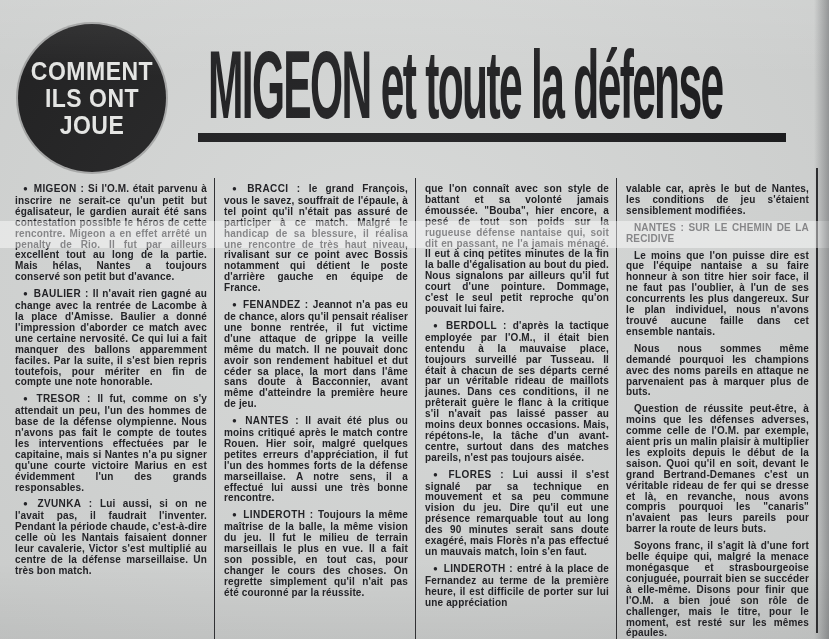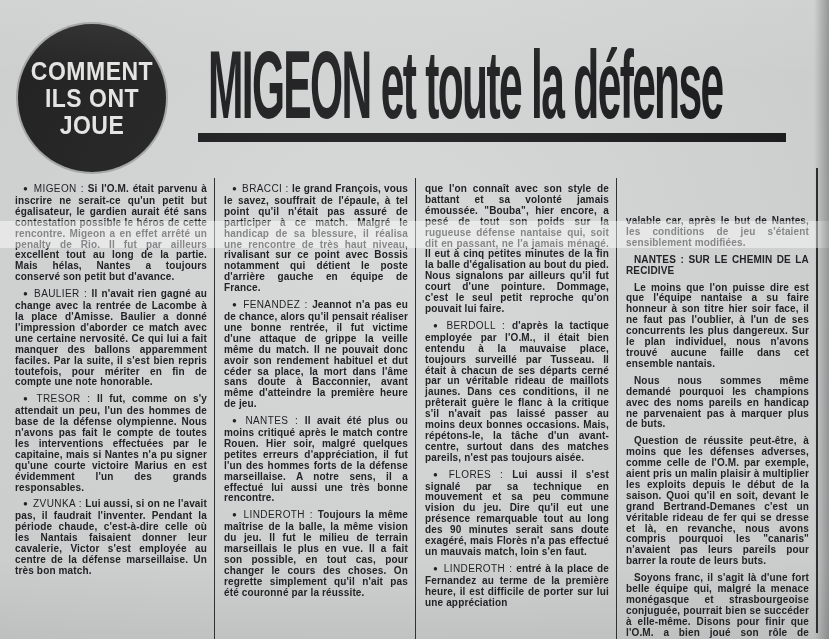--- a/index.html
+++ b/index.html
@@ -61,30 +61,30 @@
   .cols{
     position:absolute;left:0;top:178px;right:0;bottom:0;
     display:grid;grid-template-columns:215px 201px 201px 199px;
     z-index:1;
   }
   .col{
     padding:6px 7px 0 9px;overflow:hidden;
     border-right:1px solid #313134;
   }
   .col:first-child{padding-left:15px;}
-  .col:last-child{border-right:none;margin-top:32px;}
+  .col:last-child{border-right:none;}
   .col p{
     margin:0 0 6px 0;
     font-size:10px;line-height:10.9px;font-weight:bold;
     text-align:justify;letter-spacing:.15px;color:#232327;
     text-indent:8px;
   }
   .col p.cont{text-indent:0;}
   .bullet{font-size:8px;margin-right:5px;position:relative;top:-1px;}
-  .pname{font-weight:normal;letter-spacing:.4px;}
+  .pname{font-weight:bold;letter-spacing:.4px;}
   .subhead{text-transform:uppercase;letter-spacing:.3px;}
 </style>
 </head>
 <body>
 
 <div class="page">
 
   <div class="badge">
     <span class="line">COMMENT</span>
     <span class="line">ILS ONT</span>
@@ -95,42 +95,42 @@
     <span class="headline">MIGEON et toute la défense</span>
   </div>
   <div class="headline-rule"></div>
 
   <div class="cols">
 
     <div class="col">
       <p><span class="bullet">●</span><span class="pname">MIGEON : </span><span>Si l'O.M. était parvenu à inscrire ne serait-ce qu'un petit but égalisateur, le gardien aurait été sans contestation possible le héros de cette rencontre. Migeon a en effet arrêté un penalty de Rio. Il fut par ailleurs excellent tout au long de la partie. Mais hélas, Nantes a toujours conservé son petit but d'avance.</span></p>
       <p><span class="bullet">●</span><span class="pname">BAULIER : </span><span>Il n'avait rien gagné au change avec la rentrée de Lacombe à la place d'Amisse. Baulier a donné l'impression d'aborder ce match avec une certaine nervosité. Ce qui lui a fait manquer des ballons apparemment faciles. Par la suite, il s'est bien repris toutefois, pour mériter en fin de compte une note honorable.</span></p>
       <p><span class="bullet">●</span><span class="pname">TRESOR : </span><span>Il fut, comme on s'y attendait un peu, l'un des hommes de base de la défense olympienne. Nous n'avons pas fait le compte de toutes les interventions effectuées par le capitaine, mais si Nantes n'a pu signer qu'une courte victoire Marius en est évidemment l'un des grands responsables.</span></p>
-      <p><span class="bullet">●</span><span class="pname">ZVUNKA : </span><span>Lui aussi, si on ne l'avait pas, il faudrait l'inventer. Pendant la période chaude, c'est-à-dire celle où les Nantais faisaient donner leur cavalerie, Victor s'est employée au centre de la défense marseillaise. Un très bon match.</span></p>
+      <p><span class="bullet">●</span><span class="pname">ZVUNKA : </span><span>Lui aussi, si on ne l'avait pas, il faudrait l'inventer. Pendant la période chaude, c'est-à-dire celle où les Nantais faisaient donner leur cavalerie, Victor s'est multiplié au centre de la défense marseillaise. Un très bon match.</span></p>
     </div>
 
     <div class="col">
       <p><span class="bullet">●</span><span class="pname">BRACCI : </span><span>le grand François, vous le savez, souffrait de l'épaule, à tel point qu'il n'était pas assuré de participer à ce match. Malgré le handicap de sa blessure, il réalisa une rencontre de très haut niveau, rivalisant sur ce point avec Bossis notamment qui détient le poste d'arrière gauche en équipe de France.</span></p>
       <p><span class="bullet">●</span><span class="pname">FENANDEZ : </span><span>Jeannot n'a pas eu de chance, alors qu'il pensait réaliser une bonne rentrée, il fut victime d'une attaque de grippe la veille même du match. Il ne pouvait donc avoir son rendement habituel et dut céder sa place, la mort dans l'âme sans doute à Bacconnier, avant même d'atteindre la première heure de jeu.</span></p>
       <p><span class="bullet">●</span><span class="pname">NANTES : </span><span>Il avait été plus ou moins critiqué après le match contre Rouen. Hier soir, malgré quelques petites erreurs d'appréciation, il fut l'un des hommes forts de la défense marseillaise. A notre sens, il a effectué lui aussi une très bonne rencontre.</span></p>
       <p><span class="bullet">●</span><span class="pname">LINDEROTH : </span><span>Toujours la même maîtrise de la balle, la même vision du jeu. Il fut le milieu de terrain marseillais le plus en vue. Il a fait son possible, en tout cas, pour changer le cours des choses. On regrette simplement qu'il n'ait pas été couronné par la réussite.</span></p>
     </div>
 
     <div class="col">
       <p class="cont"><span>que l'on connaît avec son style de battant et sa volonté jamais émoussée. "Bouba", hier encore, a pesé de tout son poids sur la rugueuse défense nantaise qui, soit dit en passant, ne l'a jamais ménagé. Il eut à cinq petites minutes de la fin la balle d'égalisation au bout du pied. Nous signalons par ailleurs qu'il fut court d'une pointure. Dommage, c'est le seul petit reproche qu'on pouvait lui faire.</span></p>
       <p><span class="bullet">●</span><span class="pname">BERDOLL : </span><span>d'après la tactique employée par l'O.M., il était bien entendu à la mauvaise place, toujours surveillé par Tusseau. Il était à chacun de ses départs cerné par un véritable rideau de maillots jaunes. Dans ces conditions, il ne prêterait guère le flanc à la critique s'il n'avait pas laissé passer au moins deux bonnes occasions. Mais, répétons-le, la tâche d'un avant-centre, surtout dans des matches pareils, n'est pas toujours aisée.</span></p>
       <p><span class="bullet">●</span><span class="pname">FLORES : </span><span>Lui aussi il s'est signalé par sa technique en mouvement et sa peu commune vision du jeu. Dire qu'il eut une présence remarquable tout au long des 90 minutes serait sans doute exagéré, mais Florès n'a pas effectué un mauvais match, loin s'en faut.</span></p>
       <p><span class="bullet">●</span><span class="pname">LINDEROTH : </span><span>entré à la place de Fernandez au terme de la première heure, il est difficile de porter sur lui une appréciation</span></p>
     </div>
 
     <div class="col">
       <p class="cont"><span>valable car, après le but de Nantes, les conditions de jeu s'étaient sensiblement modifiées.</span></p>
       <p class="subhead"><span>NANTES : SUR LE CHEMIN DE LA RECIDIVE</span></p>
       <p><span>Le moins que l'on puisse dire est que l'équipe nantaise a su faire honneur à son titre hier soir face, il ne faut pas l'oublier, à l'un de ses concurrents les plus dangereux. Sur le plan individuel, nous n'avons trouvé aucune faille dans cet ensemble nantais.</span></p>
-      <p><span>Nous nous sommes même demandé pourquoi les champions avec des noms pareils en handicap ne parvenaient pas à marquer plus de buts.</span></p>
+      <p><span>Nous nous sommes même demandé pourquoi les champions avec des noms pareils en attaque ne parvenaient pas à marquer plus de buts.</span></p>
       <p><span>Question de réussite peut-être, à moins que les défenses adverses, comme celle de l'O.M. par exemple, aient pris un malin plaisir à multiplier les exploits depuis le début de la saison. Quoi qu'il en soit, devant le grand Bertrand-Demanes c'est un véritable rideau de fer qui se dresse et là, en revanche, nous avons compris pourquoi les "canaris" n'avaient pas leurs pareils pour barrer la route de leurs buts.</span></p>
       <p><span>Soyons franc, il s'agit là d'une fort belle équipe qui, malgré la menace monégasque et strasbourgeoise conjuguée, pourrait bien se succéder à elle-même. Disons pour finir que l'O.M. a bien joué son rôle de challenger, mais le titre, pour le moment, est resté sur les mêmes épaules.</span></p>
 
     </div>
   </div>
 
   <div class="right-rule"></div>
   <div class="scan-band"></div>
   <div class="page-edge"></div>
   <div class="paper-texture"></div>

